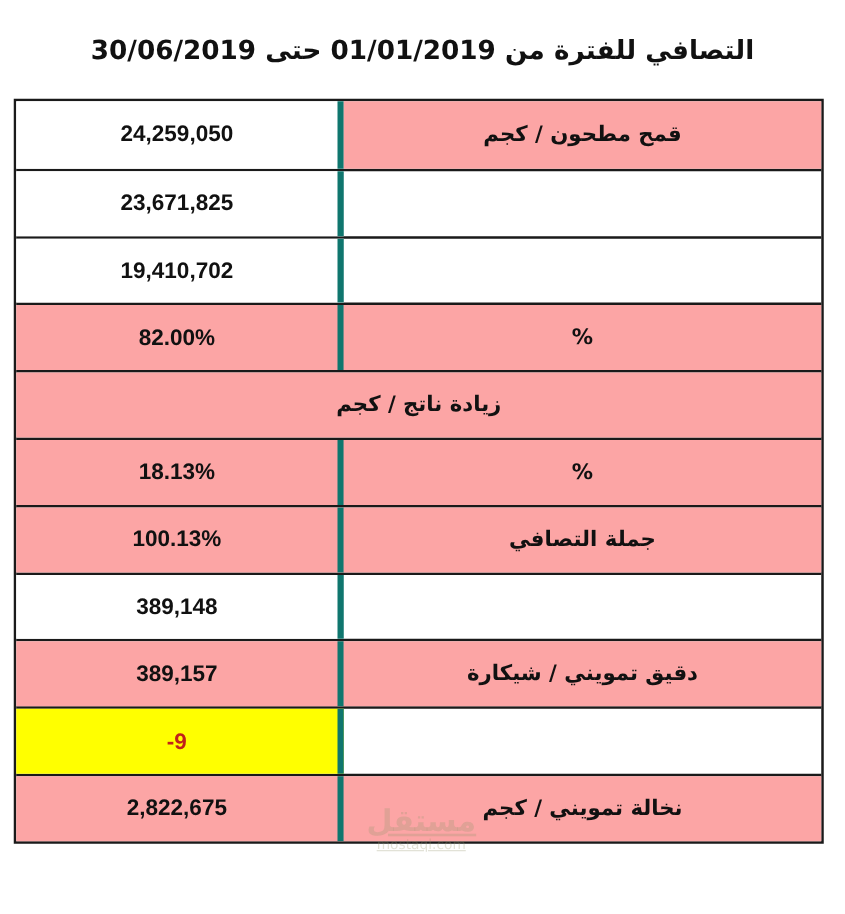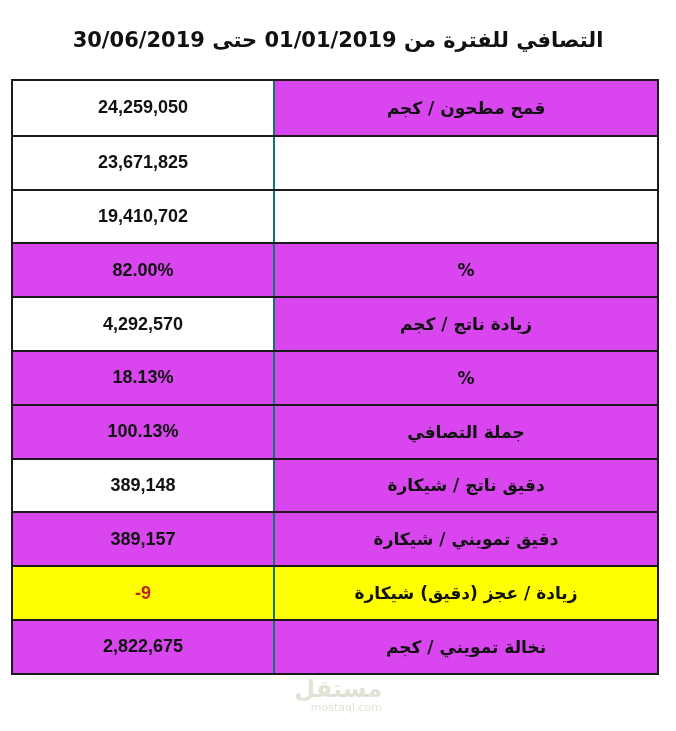--- a/index.html
+++ b/index.html
@@ -18,30 +18,31 @@
     }
     .row {
       display: flex; height: 53.8px; box-sizing: border-box;
       border-top: 2px solid #1a1a1a;
     }
     .row:first-child { border-top: none; }
     .cell {
       display: flex; align-items: center; justify-content: center;
       font-weight: bold; font-size: 18px; color: #111; box-sizing: border-box;
     }
-    .cell.value { width: 262px; border-right: 2px solid #0f766e; font-family: "Liberation Sans", sans-serif; }
+    .cell.value { width: 262px; border-right: 5px solid #0f766e; font-family: "Liberation Sans", sans-serif; }
     .cell.label { flex: 1; direction: rtl; font-family: "DejaVu Sans", sans-serif; font-size: 17px; }
     .bg-white { background: #ffffff; }
-    .bg-gray { background: #d946ef; }
+    .bg-gray { background: #fca5a5; }
     .bg-yellow { background: #ffff00; }
     .neg { color: #c0231a; }
     .watermark {
-      position: absolute; left: 292px; top: 676px; width: 90px; text-align: right;
+      position: absolute; left: 292px; top: 644px; width: 90px; text-align: center;
       color: rgba(150,150,110,0.28); pointer-events: none;
       font-family: "DejaVu Sans", sans-serif;
+      text-decoration: underline;
     }
     .watermark .wm-ar { font-size: 24px; font-weight: bold; line-height: 26px; direction: rtl; }
     .watermark .wm-en { font-size: 11px; line-height: 12px; }
   </style>
 </head>
 <body>
 
 <div class="title">التصافي للفترة من 01/01/2019 حتى 30/06/2019</div>
 
 <div class="table">
@@ -53,42 +54,39 @@
     <div class="cell value bg-white">23,671,825</div>
   </div>
   <div class="row">
     <div class="cell value bg-white">19,410,702</div>
   </div>
   <div class="row">
     <div class="cell value bg-gray">82.00%</div>
     <div class="cell label bg-gray">%</div>
   </div>
   <div class="row">
-    <div class="cell value bg-white">4,292,570</div>
     <div class="cell label bg-gray">زيادة ناتج / كجم</div>
   </div>
   <div class="row">
     <div class="cell value bg-gray">18.13%</div>
     <div class="cell label bg-gray">%</div>
   </div>
   <div class="row">
     <div class="cell value bg-gray">100.13%</div>
     <div class="cell label bg-gray">جملة التصافي</div>
   </div>
   <div class="row">
     <div class="cell value bg-white">389,148</div>
-    <div class="cell label bg-gray">دقيق ناتج / شيكارة</div>
   </div>
   <div class="row">
     <div class="cell value bg-gray">389,157</div>
     <div class="cell label bg-gray">دقيق تمويني / شيكارة</div>
   </div>
   <div class="row">
     <div class="cell value bg-yellow neg">-9</div>
-    <div class="cell label bg-yellow">زيادة / عجز (دقيق) شيكارة</div>
   </div>
   <div class="row">
     <div class="cell value bg-gray">2,822,675</div>
     <div class="cell label bg-gray">نخالة تمويني / كجم</div>
   </div>
 </div>
 
 <div class="watermark">
   <div class="wm-ar">مستقل</div>
   <div class="wm-en">mostaql.com</div>

